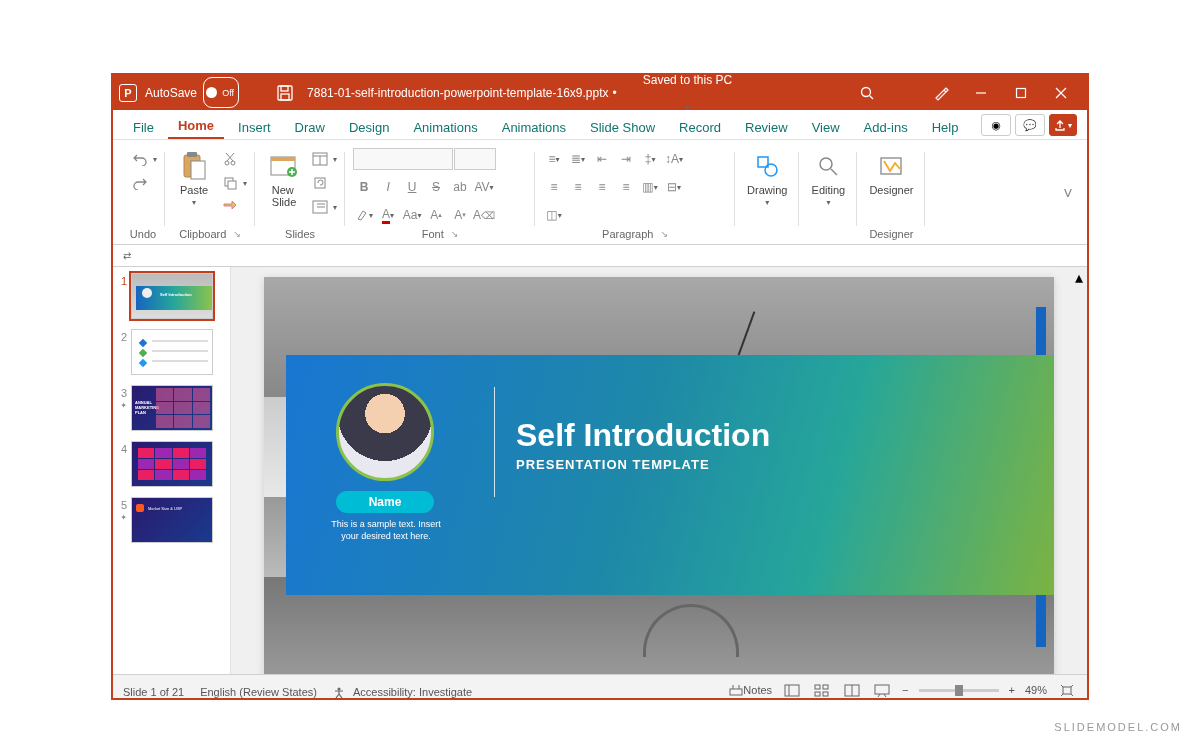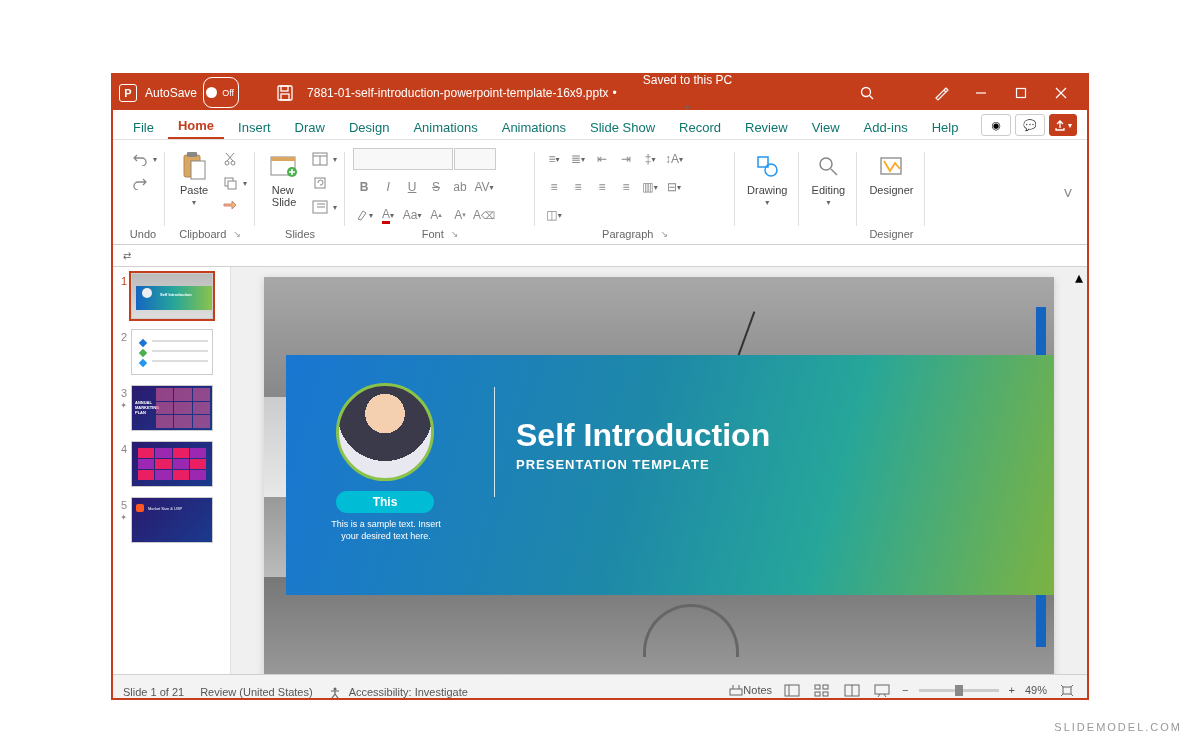--- a/index.html
+++ b/index.html
@@ -492,36 +492,36 @@
       </div>
     </div>
 
     <div class="slide-area">
       <div class="slide">
         <div class="slide-bg-photo"></div>
         <div class="blue-bar"></div>
         <div class="slide-band"></div>
         <div class="avatar"></div>
         <div class="name-pill">
-            <span>This</span>
+            <span>Name</span>
           </div>
         <div class="sample-txt">This is a sample text. Insert your desired text here.</div>
         <div class="divider-line"></div>
         <div class="slide-title">Self Introduction</div>
         <div class="slide-sub">PRESENTATION TEMPLATE</div>
       </div>
       <div class="slide-scroll">
         <div class="slide-scroll-thumb">▴</div>
       </div>
     </div>
   </div>
 
   <div class="statusbar">
     <span>Slide 1 of 21</span>
-    <span>Review (United States)</span>
+    <span>English (Review States)</span>
     <span style="display:flex;align-items:center;gap:8px;">
       <svg width="12" height="12">
           <circle cx="6" cy="3" r="1.5" fill="#666"></circle>
           <path d="M2 5 L10 5 M6 5 L6 8 M6 8 L3 12 M6 8 L9 12" stroke="#666" stroke-width="1.2" fill="none"></path>
         </svg>
       <span>Accessibility: Investigate</span>
     </span>
     <div class="right">
       <span style="display:flex;align-items:center;gap:0;">
         <svg width="14" height="12">

